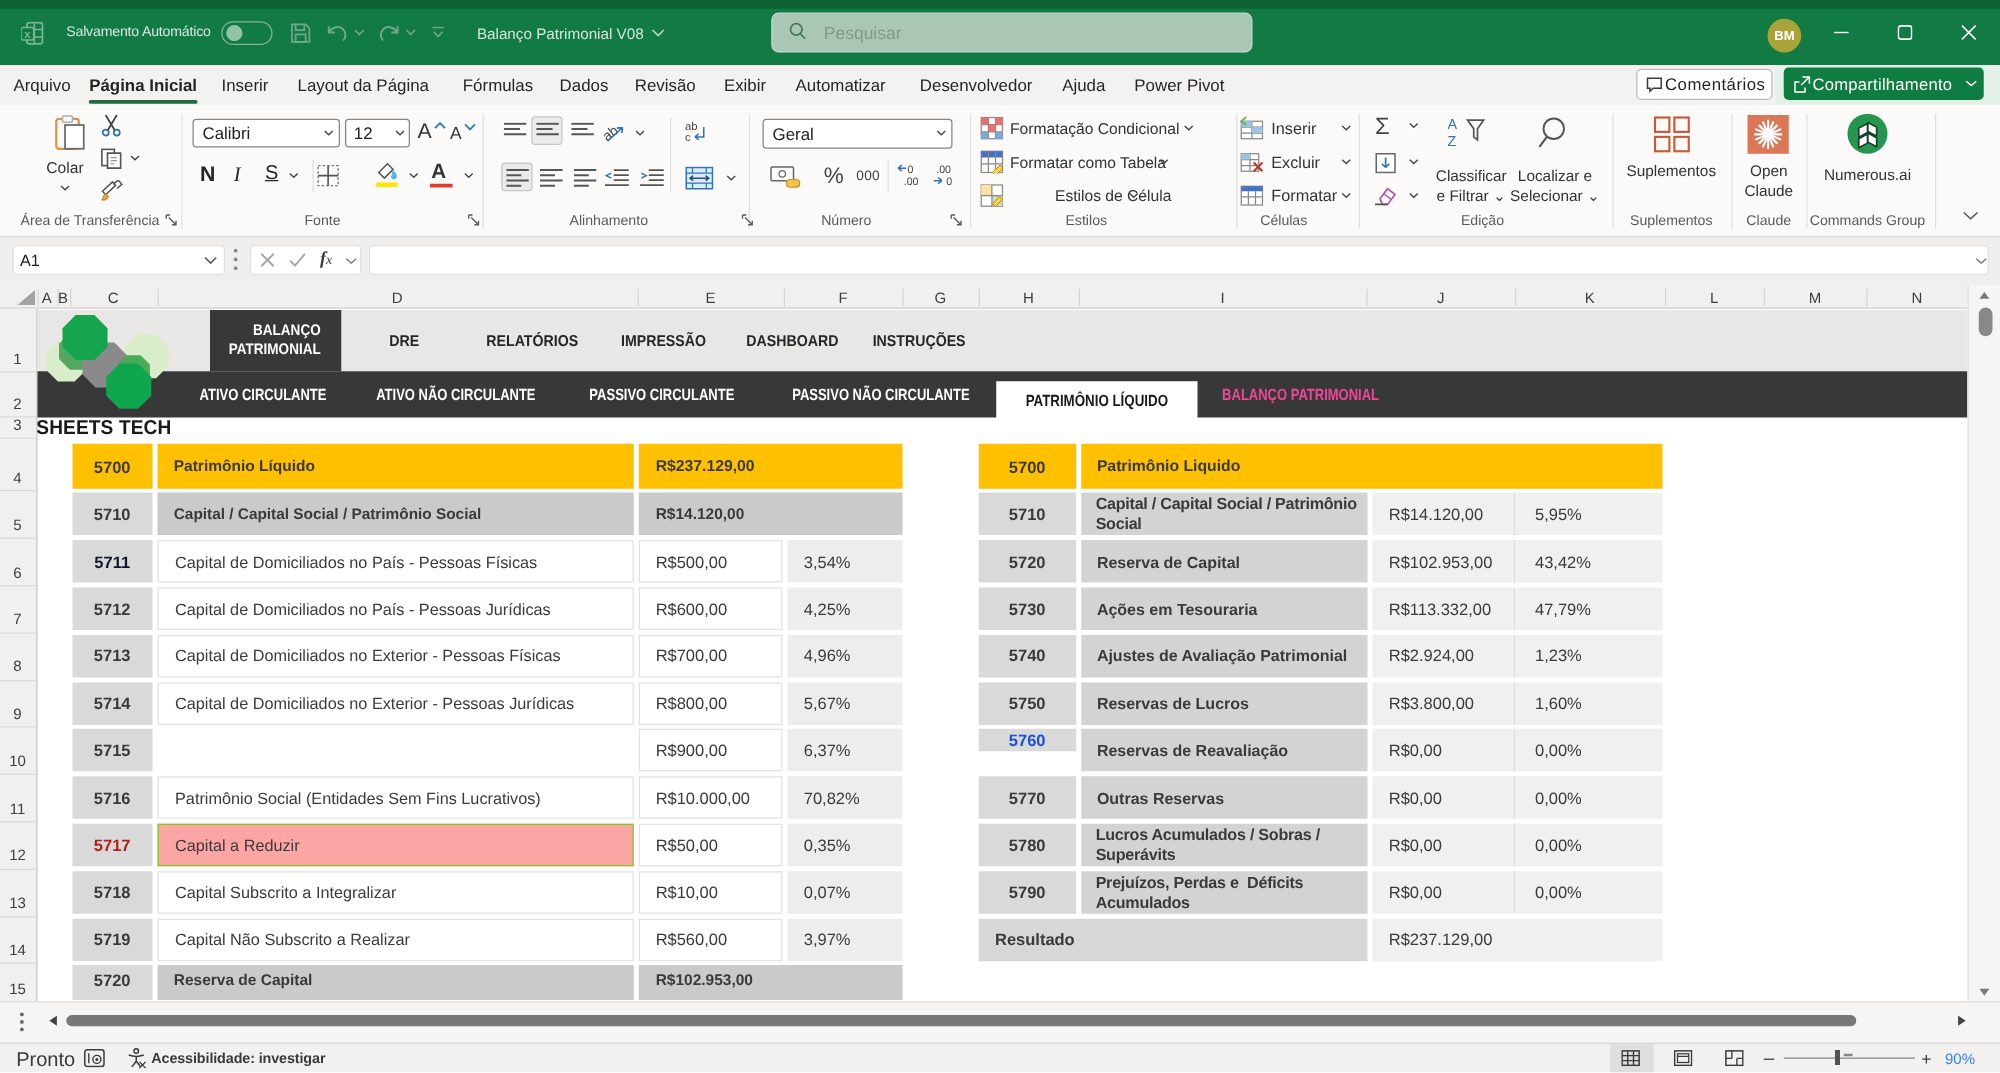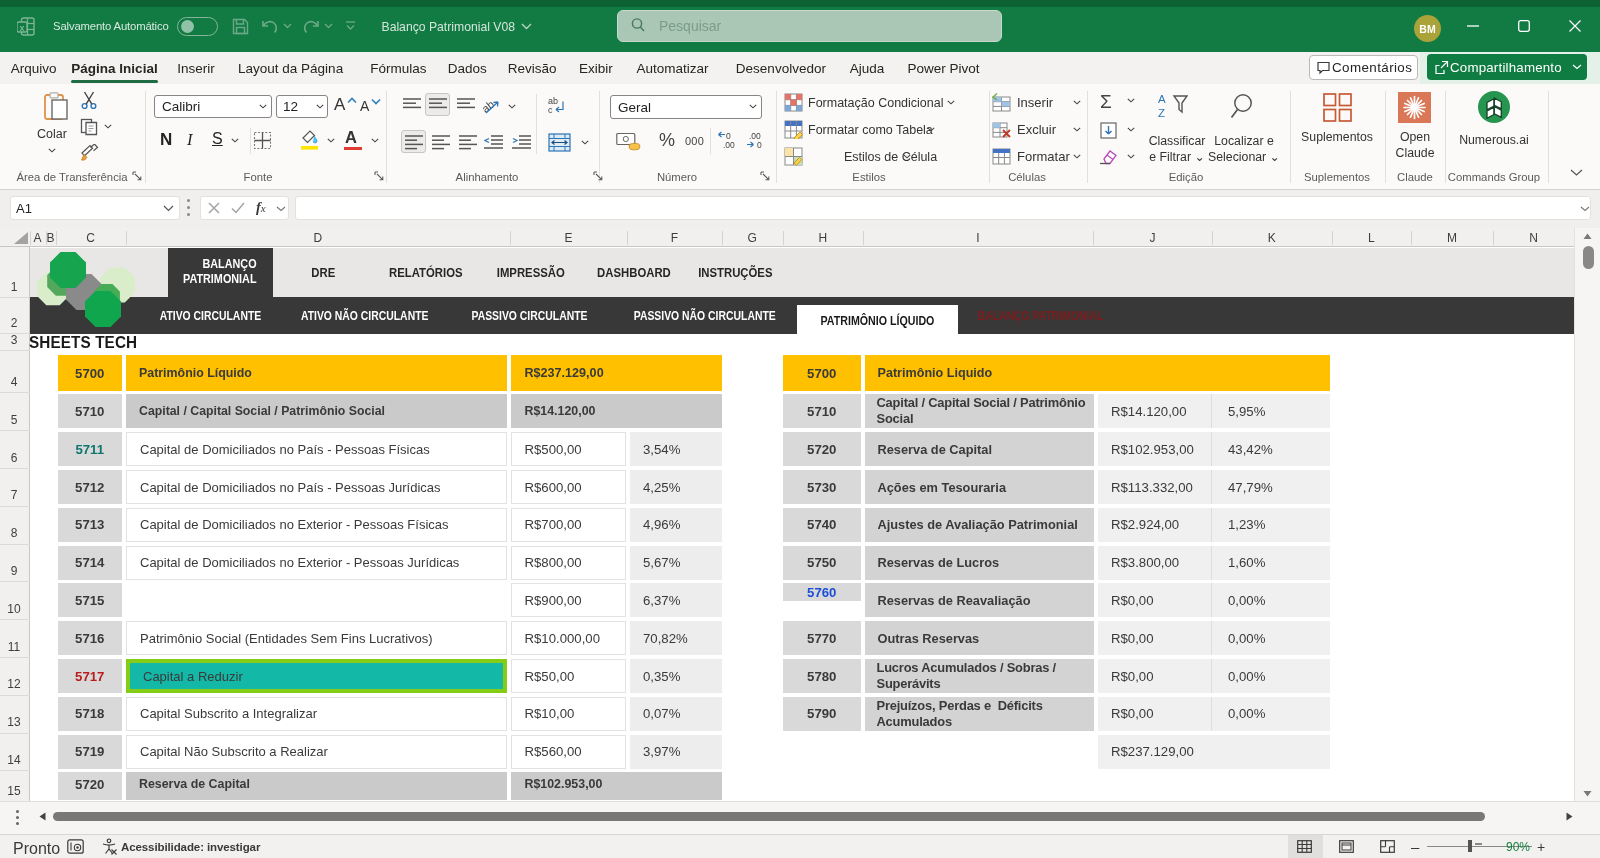--- a/index.html
+++ b/index.html
@@ -579,21 +579,21 @@
     </div>
 <div class="abs ct" style="left:254.8px;top:307px;width:220px;height:17px;font-size:13px;font-weight:bold;color:#fff;white-space:nowrap;">
       <span style="display:inline-block;transform:scaleX(0.8);">ATIVO NÃO CIRCULANTE</span>
     </div>
 <div class="abs ct" style="left:419.6px;top:307px;width:220px;height:17px;font-size:13px;font-weight:bold;color:#fff;white-space:nowrap;">
       <span style="display:inline-block;transform:scaleX(0.8);">PASSIVO CIRCULANTE</span>
     </div>
 <div class="abs ct" style="left:594.7px;top:307px;width:220px;height:17px;font-size:13px;font-weight:bold;color:#fff;white-space:nowrap;">
       <span style="display:inline-block;transform:scaleX(0.8);">PASSIVO NÃO CIRCULANTE</span>
     </div>
-<div class="abs ct" style="left:930.0px;top:307px;width:220px;height:17px;font-size:13px;font-weight:bold;color:#7f1d1d;white-space:nowrap;">
+<div class="abs ct" style="left:930.0px;top:307px;width:220px;height:17px;font-size:13px;font-weight:bold;color:#ec4899;white-space:nowrap;">
       <span style="display:inline-block;transform:scaleX(0.8);">BALANÇO PATRIMONIAL</span>
     </div>
 <div class="abs ct" style="left:797.4px;top:304.5px;width:161px;height:31.5px;background:#fff;font-size:13px;font-weight:bold;color:#1A1A1A;white-space:nowrap;">
       <span style="display:inline-block;transform:scaleX(0.82);">PATRIMÔNIO LÍQUIDO</span>
     </div>
 <svg class="abs" style="left:36px;top:250px;" width="102" height="80" viewBox="0 0 102 80">
       <polygon points="33.2,45.7 23.7,55.2 10.3,55.2 0.8,45.7 0.8,32.3 10.3,22.8 23.7,22.8 33.2,32.3" fill="#D9EDCB"></polygon>
       <polygon points="99.1,42.3 88.8,52.6 74.2,52.6 63.9,42.3 63.9,27.7 74.2,17.4 88.8,17.4 99.1,27.7" fill="#D9EDCB"></polygon>
       <polygon points="40.8,37.1 32.1,45.8 19.9,45.8 11.2,37.1 11.2,24.9 19.9,16.2 32.1,16.2 40.8,24.9" fill="#54A85D"></polygon>
       <polygon points="66.0,49.5 55.5,60.0 40.5,60.0 30.0,49.5 30.0,34.5 40.5,24.0 55.5,24.0 66.0,34.5" fill="#8A8A8A"></polygon>
@@ -602,21 +602,21 @@
       <polygon points="85.0,66.5 74.5,77.0 59.5,77.0 49.0,66.5 49.0,51.5 59.5,41.0 74.5,41.0 85.0,51.5" fill="#10A64E"></polygon>
     </svg>
 <div class="abs" style="left:29px;top:333.5px;font-size:15.3px;font-weight:bold;letter-spacing:0.1px;color:#1A1A1A;transform:scaleY(1.05);white-space:nowrap;">SHEETS TECH</div>
 
 <div class="abs ct" style="left:57.5px;top:355px;width:64.5px;height:36.4px;background:#FFC000;font-weight:bold;font-size:13.2px;color:#3A3A3A;white-space:nowrap;">5700</div>
 <div class="abs cl" style="left:126px;top:355px;width:380.5px;height:36.4px;background:#FFC000;font-weight:bold;font-size:12.4px;color:#3A3A3A;white-space:nowrap;padding-left:13px;">Patrimônio Líquido</div>
 <div class="abs cl" style="left:510.5px;top:355px;width:211.5px;height:36.4px;background:#FFC000;font-weight:bold;font-size:12.6px;color:#3A3A3A;white-space:nowrap;padding-left:14px;">R$237.129,00</div>
 <div class="abs ct" style="left:57.5px;top:394.2px;width:64.5px;height:34px;background:#D9D9D9;font-weight:bold;font-size:13.2px;color:#3A3A3A;white-space:nowrap;">5710</div>
 <div class="abs cl" style="left:126px;top:394.2px;width:380.5px;height:34px;background:#CACACA;font-weight:bold;font-size:12.3px;color:#3A3A3A;white-space:nowrap;padding-left:13px;">Capital / Capital Social / Patrimônio Social</div>
 <div class="abs cl" style="left:510.5px;top:394.2px;width:211.5px;height:34px;background:#CACACA;font-weight:bold;font-size:12.4px;color:#3A3A3A;white-space:nowrap;padding-left:14px;">R$14.120,00</div>
-<div class="abs ct" style="left:57.5px;top:432.2px;width:64.5px;height:34px;background:#D9D9D9;font-weight:bold;font-size:13.2px;color:#0f766e;white-space:nowrap;">5711</div>
+<div class="abs ct" style="left:57.5px;top:432.2px;width:64.5px;height:34px;background:#D9D9D9;font-weight:bold;font-size:13.2px;color:#0f172a;white-space:nowrap;">5711</div>
 <div class="abs cl" style="left:126px;top:432.2px;width:380.5px;height:34px;background:#fff;border:1px solid #E2E2E2;font-size:13.0px;color:#3A3A3A;white-space:nowrap;padding-left:13px;">Capital de Domiciliados no País - Pessoas Físicas</div>
 <div class="abs cl" style="left:510.5px;top:432.2px;width:115.5px;height:34px;background:#fff;border:1px solid #E2E2E2;font-size:13.2px;color:#3A3A3A;white-space:nowrap;padding-left:13px;">R$500,00</div>
 <div class="abs cl" style="left:630px;top:432.2px;width:92px;height:34px;background:#EDEDED;font-size:13.2px;color:#3A3A3A;white-space:nowrap;padding-left:13px;">3,54%</div>
 <div class="abs ct" style="left:57.5px;top:470.0px;width:64.5px;height:34px;background:#D9D9D9;font-weight:bold;font-size:13.2px;color:#3A3A3A;white-space:nowrap;">5712</div>
 <div class="abs cl" style="left:126px;top:470.0px;width:380.5px;height:34px;background:#fff;border:1px solid #E2E2E2;font-size:13.0px;color:#3A3A3A;white-space:nowrap;padding-left:13px;">Capital de Domiciliados no País - Pessoas Jurídicas</div>
 <div class="abs cl" style="left:510.5px;top:470.0px;width:115.5px;height:34px;background:#fff;border:1px solid #E2E2E2;font-size:13.2px;color:#3A3A3A;white-space:nowrap;padding-left:13px;">R$600,00</div>
 <div class="abs cl" style="left:630px;top:470.0px;width:92px;height:34px;background:#EDEDED;font-size:13.2px;color:#3A3A3A;white-space:nowrap;padding-left:13px;">4,25%</div>
 <div class="abs ct" style="left:57.5px;top:507.8px;width:64.5px;height:34px;background:#D9D9D9;font-weight:bold;font-size:13.2px;color:#3A3A3A;white-space:nowrap;">5713</div>
 <div class="abs cl" style="left:126px;top:507.8px;width:380.5px;height:34px;background:#fff;border:1px solid #E2E2E2;font-size:13.0px;color:#3A3A3A;white-space:nowrap;padding-left:13px;">Capital de Domiciliados no Exterior - Pessoas Físicas</div>
 <div class="abs cl" style="left:510.5px;top:507.8px;width:115.5px;height:34px;background:#fff;border:1px solid #E2E2E2;font-size:13.2px;color:#3A3A3A;white-space:nowrap;padding-left:13px;">R$700,00</div>
@@ -626,21 +626,21 @@
 <div class="abs cl" style="left:510.5px;top:545.6px;width:115.5px;height:34px;background:#fff;border:1px solid #E2E2E2;font-size:13.2px;color:#3A3A3A;white-space:nowrap;padding-left:13px;">R$800,00</div>
 <div class="abs cl" style="left:630px;top:545.6px;width:92px;height:34px;background:#EDEDED;font-size:13.2px;color:#3A3A3A;white-space:nowrap;padding-left:13px;">5,67%</div>
 <div class="abs ct" style="left:57.5px;top:583.4px;width:64.5px;height:34px;background:#D9D9D9;font-weight:bold;font-size:13.2px;color:#3A3A3A;white-space:nowrap;">5715</div>
 <div class="abs cl" style="left:510.5px;top:583.4px;width:115.5px;height:34px;background:#fff;border:1px solid #E2E2E2;font-size:13.2px;color:#3A3A3A;white-space:nowrap;padding-left:13px;">R$900,00</div>
 <div class="abs cl" style="left:630px;top:583.4px;width:92px;height:34px;background:#EDEDED;font-size:13.2px;color:#3A3A3A;white-space:nowrap;padding-left:13px;">6,37%</div>
 <div class="abs ct" style="left:57.5px;top:621.1999999999999px;width:64.5px;height:34px;background:#D9D9D9;font-weight:bold;font-size:13.2px;color:#3A3A3A;white-space:nowrap;">5716</div>
 <div class="abs cl" style="left:126px;top:621.1999999999999px;width:380.5px;height:34px;background:#fff;border:1px solid #E2E2E2;font-size:13.0px;color:#3A3A3A;white-space:nowrap;padding-left:13px;">Patrimônio Social (Entidades Sem Fins Lucrativos)</div>
 <div class="abs cl" style="left:510.5px;top:621.1999999999999px;width:115.5px;height:34px;background:#fff;border:1px solid #E2E2E2;font-size:13.2px;color:#3A3A3A;white-space:nowrap;padding-left:13px;">R$10.000,00</div>
 <div class="abs cl" style="left:630px;top:621.1999999999999px;width:92px;height:34px;background:#EDEDED;font-size:13.2px;color:#3A3A3A;white-space:nowrap;padding-left:13px;">70,82%</div>
 <div class="abs ct" style="left:57.5px;top:658.9999999999999px;width:64.5px;height:34px;background:#D9D9D9;font-weight:bold;font-size:13.2px;color:#b91c1c;white-space:nowrap;">5717</div>
-<div class="abs cl" style="left:126px;top:658.9999999999999px;width:380.5px;height:34px;background:#14b8a6;border:4px solid #84cc16;font-size:13.0px;color:#3A3A3A;white-space:nowrap;padding-left:13px;">Capital a Reduzir</div>
+<div class="abs cl" style="left:126px;top:658.9999999999999px;width:380.5px;height:34px;background:#fca5a5;border:1px solid #84cc16;font-size:13.0px;color:#3A3A3A;white-space:nowrap;padding-left:13px;">Capital a Reduzir</div>
 <div class="abs cl" style="left:510.5px;top:658.9999999999999px;width:115.5px;height:34px;background:#fff;border:1px solid #E2E2E2;font-size:13.2px;color:#3A3A3A;white-space:nowrap;padding-left:13px;">R$50,00</div>
 <div class="abs cl" style="left:630px;top:658.9999999999999px;width:92px;height:34px;background:#EDEDED;font-size:13.2px;color:#3A3A3A;white-space:nowrap;padding-left:13px;">0,35%</div>
 <div class="abs ct" style="left:57.5px;top:696.7999999999998px;width:64.5px;height:34px;background:#D9D9D9;font-weight:bold;font-size:13.2px;color:#3A3A3A;white-space:nowrap;">5718</div>
 <div class="abs cl" style="left:126px;top:696.7999999999998px;width:380.5px;height:34px;background:#fff;border:1px solid #E2E2E2;font-size:13.0px;color:#3A3A3A;white-space:nowrap;padding-left:13px;">Capital Subscrito a Integralizar</div>
 <div class="abs cl" style="left:510.5px;top:696.7999999999998px;width:115.5px;height:34px;background:#fff;border:1px solid #E2E2E2;font-size:13.2px;color:#3A3A3A;white-space:nowrap;padding-left:13px;">R$10,00</div>
 <div class="abs cl" style="left:630px;top:696.7999999999998px;width:92px;height:34px;background:#EDEDED;font-size:13.2px;color:#3A3A3A;white-space:nowrap;padding-left:13px;">0,07%</div>
 <div class="abs ct" style="left:57.5px;top:734.5999999999998px;width:64.5px;height:34px;background:#D9D9D9;font-weight:bold;font-size:13.2px;color:#3A3A3A;white-space:nowrap;">5719</div>
 <div class="abs cl" style="left:126px;top:734.5999999999998px;width:380.5px;height:34px;background:#fff;border:1px solid #E2E2E2;font-size:13.0px;color:#3A3A3A;white-space:nowrap;padding-left:13px;">Capital Não Subscrito a Realizar</div>
 <div class="abs cl" style="left:510.5px;top:734.5999999999998px;width:115.5px;height:34px;background:#fff;border:1px solid #E2E2E2;font-size:13.2px;color:#3A3A3A;white-space:nowrap;padding-left:13px;">R$560,00</div>
 <div class="abs cl" style="left:630px;top:734.5999999999998px;width:92px;height:34px;background:#EDEDED;font-size:13.2px;color:#3A3A3A;white-space:nowrap;padding-left:13px;">3,97%</div>
@@ -693,20 +693,21 @@
 <div class="abs cl" style="left:1098px;top:658.9999999999999px;width:113px;height:34px;background:#F0F0F0;font-size:13.2px;color:#3A3A3A;white-space:nowrap;padding-left:13px;">R$0,00</div>
 <div class="abs cl" style="left:1211px;top:658.9999999999999px;width:119px;height:34px;background:#F0F0F0;font-size:13.2px;color:#3A3A3A;white-space:nowrap;padding-left:17px;">0,00%</div>
 <div class="abs" style="left:1211px;top:658.9999999999999px;width:1px;height:34px;background:#DDDDDD;"></div>
 <div class="abs ct" style="left:783px;top:696.7999999999998px;width:77.5px;height:34px;background:#D9D9D9;font-weight:bold;font-size:13.2px;color:#3A3A3A;white-space:nowrap;">5790</div>
 <div class="abs" style="left:864.5px;top:696.7999999999998px;width:229.5px;height:34px;background:#D3D3D3;font-weight:bold;font-size:12.9px;letter-spacing:-0.2px;color:#3A3A3A;padding-left:12px;line-height:16px;display:flex;align-items:center;">
       <div style="white-space:nowrap;">Prejuízos, Perdas e&nbsp; Déficits<br>Acumulados</div>
     </div>
 <div class="abs cl" style="left:1098px;top:696.7999999999998px;width:113px;height:34px;background:#F0F0F0;font-size:13.2px;color:#3A3A3A;white-space:nowrap;padding-left:13px;">R$0,00</div>
 <div class="abs cl" style="left:1211px;top:696.7999999999998px;width:119px;height:34px;background:#F0F0F0;font-size:13.2px;color:#3A3A3A;white-space:nowrap;padding-left:17px;">0,00%</div>
 <div class="abs" style="left:1211px;top:696.7999999999998px;width:1px;height:34px;background:#DDDDDD;"></div>
+<div class="abs cl" style="left:783px;top:734.5999999999998px;width:311.0px;height:34px;background:#D7D7D7;font-weight:bold;font-size:13.2px;color:#3A3A3A;white-space:nowrap;padding-left:13px;">Resultado</div>
 <div class="abs cl" style="left:1098px;top:734.5999999999998px;width:232px;height:34px;background:#F0F0F0;font-size:13.2px;color:#3A3A3A;white-space:nowrap;padding-left:13px;">R$237.129,00</div>
 
 <div class="abs" style="left:1574px;top:228px;width:26px;height:573px;background:#F6F5F4;border-left:1px solid #E3E1DF;"></div>
 <svg class="abs" style="left:1583px;top:233px;" width="9" height="7" viewBox="0 0 9 7">
       <path d="M4.5 0.5 L8.5 6 H0.5 Z" fill="#7A7876"></path>
     </svg>
 <div class="abs" style="left:1583px;top:246px;width:11px;height:23px;background:#8A8886;border-radius:6px;"></div>
 <svg class="abs" style="left:1583px;top:790px;" width="9" height="7" viewBox="0 0 9 7">
       <path d="M4.5 6.5 L8.5 1 H0.5 Z" fill="#7A7876"></path>
     </svg>
@@ -750,14 +751,14 @@
 </svg>
 <svg class="abs" style="left:1380px;top:840px;" width="15" height="13" viewBox="0 0 15 13">
  <rect x="0.7" y="0.7" width="13.6" height="11.6" fill="none" stroke="#3B3A39" stroke-width="1.2"></rect>
  <path d="M5.5 0.7 v6 M5.5 6.7 h-4.8 M9.5 6.7 h4.8 M9.5 6.7 v5.6" stroke="#3B3A39" stroke-width="1.1" fill="none"></path>
 </svg>
 <div class="abs" style="left:1411px;top:838px;font-size:15px;color:#3B3A39;">–</div>
 <div class="abs" style="left:1427px;top:845.5px;width:105px;height:1.5px;background:#8A8886;"></div>
 <div class="abs" style="left:1468px;top:840px;width:4px;height:12px;background:#55534F;"></div>
 <div class="abs" style="left:1475px;top:843px;width:7px;height:1.5px;background:#8A8886;"></div>
 <div class="abs" style="left:1537px;top:839px;font-size:14px;color:#3B3A39;">+</div>
-<div class="abs" style="left:1506px;top:840px;font-size:12px;color:#15803d;">90%</div>
+<div class="abs" style="left:1556px;top:840px;font-size:12px;color:#3b82f6;">90%</div>
 
 </div>
 </body></html>

